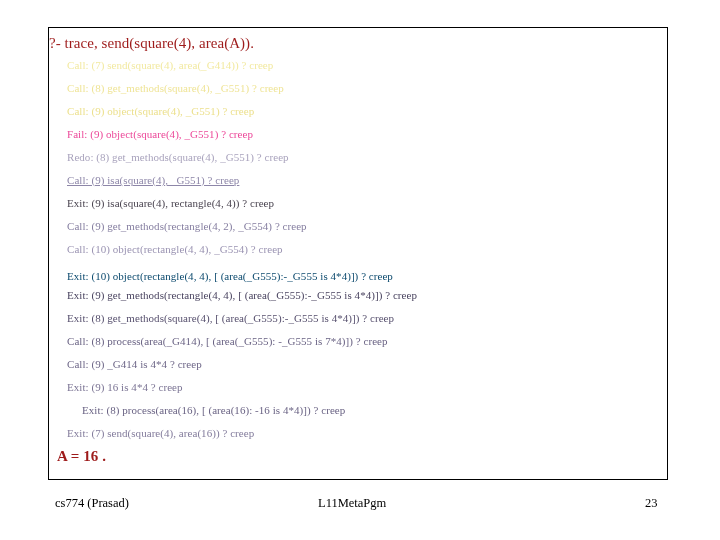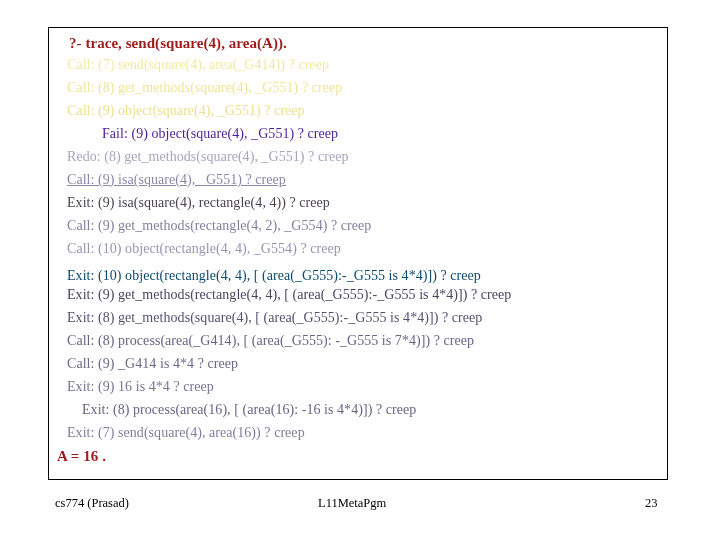--- a/index.html
+++ b/index.html
@@ -26,28 +26,28 @@
     box-sizing: border-box;
     background: #ffffff;
     overflow: hidden;
   }
 
   .trace-line {
     position: absolute;
     left: 18px;
     white-space: pre;
     font-family: "Liberation Serif", "DejaVu Serif", serif;
-    font-size: 14px;
+    font-size: 11px;
     line-height: 18px;
     letter-spacing: 0.05px;
   }
 
   .trace-line.query {
-    left: 20px;
-    font-weight: bold;
+    left: 0;
+    font-weight: normal;
     font-size: 15px;
     color: #9e1b1b;
   }
 
   .trace-line.result {
     left: 8px;
     font-weight: bold;
     font-size: 15px;
     color: #9e1b1b;
   }
@@ -86,21 +86,21 @@
 <body>
 
 <div id="trace-box">
 
   <div class="trace-line query" style="top:6px;">?- trace, send(square(4), area(A)).</div>
 
   <div id="trace-lines">
       <div class="trace-line" style="top: 28px; color: rgb(242, 233, 160);">Call: (7) send(square(4), area(_G414)) ? creep</div>
       <div class="trace-line" style="top: 51px; color: rgb(239, 228, 150);">Call: (8) get_methods(square(4), _G551) ? creep</div>
       <div class="trace-line" style="top: 74px; color: rgb(236, 224, 141);">Call: (9) object(square(4), _G551) ? creep</div>
-      <div class="trace-line" style="top: 97px; color: #4c1d95; margin-left: 35px;">Fail: (9) object(square(4), _G551) ? creep</div>
+      <div class="trace-line" style="top: 97px; color: #ec4899;">Fail: (9) object(square(4), _G551) ? creep</div>
       <div class="trace-line" style="top: 120px; color: rgb(169, 163, 189);">Redo: (8) get_methods(square(4), _G551) ? creep</div>
       <div class="trace-line" style="top: 143px; color: rgb(141, 134, 168); text-decoration: underline;">Call: (9) isa(square(4), _G551) ? creep</div>
       <div class="trace-line" style="top: 166px; color: rgb(74, 68, 80);">Exit: (9) isa(square(4), rectangle(4, 4)) ? creep</div>
       <div class="trace-line" style="top: 189px; color: rgb(133, 126, 160);">Call: (9) get_methods(rectangle(4, 2), _G554) ? creep</div>
       <div class="trace-line" style="top: 212px; color: rgb(154, 147, 178);">Call: (10) object(rectangle(4, 4), _G554) ? creep</div>
       <div class="trace-line" style="top: 239px; color: #0c4a6e;">Exit: (10) object(rectangle(4, 4), [ (area(_G555):-_G555 is 4*4)]) ? creep</div>
       <div class="trace-line" style="top: 258px; color: rgb(74, 68, 96);">Exit: (9) get_methods(rectangle(4, 4), [ (area(_G555):-_G555 is 4*4)]) ? creep</div>
       <div class="trace-line" style="top: 281px; color: rgb(87, 80, 110);">Exit: (8) get_methods(square(4), [ (area(_G555):-_G555 is 4*4)]) ? creep</div>
       <div class="trace-line" style="top: 304px; color: rgb(106, 99, 132);">Call: (8) process(area(_G414), [ (area(_G555): -_G555 is 7*4)]) ? creep</div>
       <div class="trace-line" style="top: 327px; color: rgb(110, 103, 136);">Call: (9) _G414 is 4*4 ? creep</div>

